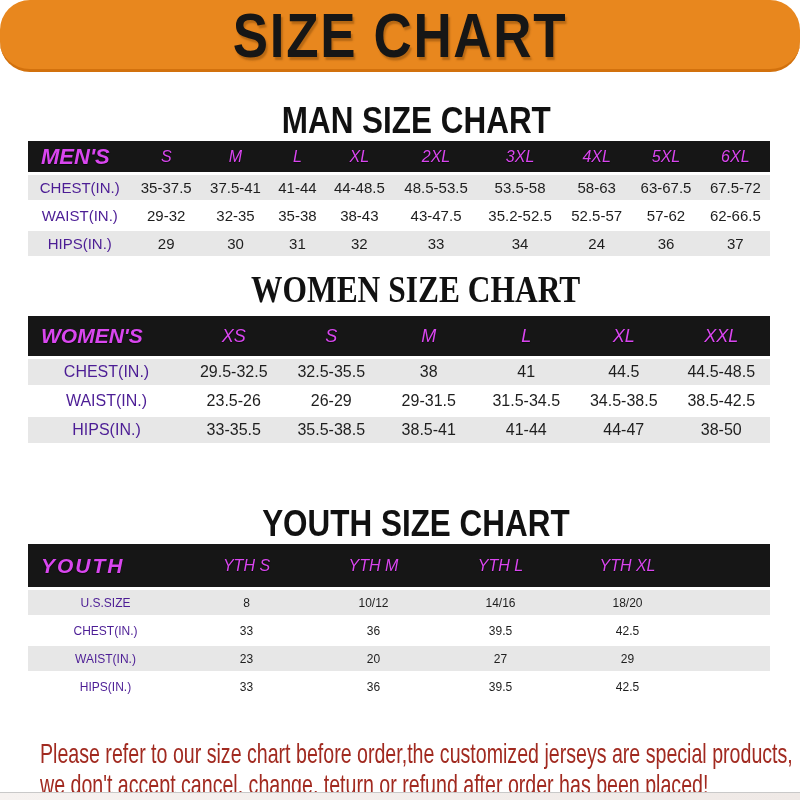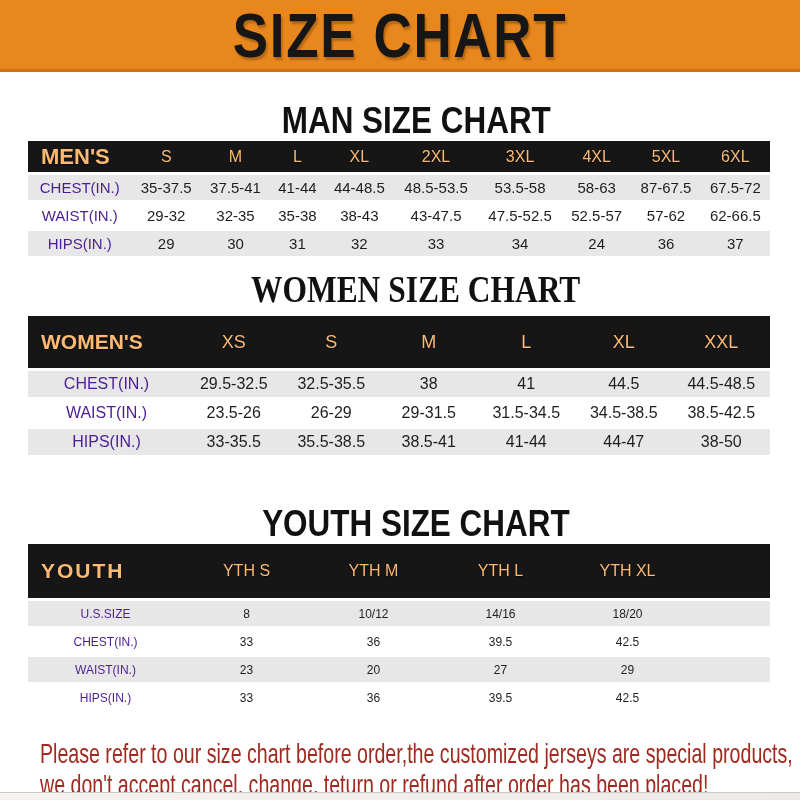--- a/index.html
+++ b/index.html
@@ -10,20 +10,21 @@
     -webkit-font-smoothing:antialiased;
   }
   .condensed{display:inline-block;transform:scaleX(.85);transform-origin:center;}
   
   .banner{
     position:absolute;top:0;left:0;width:800px;height:72px;
     background:var(--banner-bg,#E8871E);
     border-bottom:3px solid #d2710d;
     display:flex;align-items:center;justify-content:center;
     box-sizing:border-box;
+    border-radius:30px;
   }
   .banner-title{
     font-size:63px;font-weight:bold;letter-spacing:2px;line-height:66px;
     color:var(--banner-text,#161616);
     transform:scaleX(.84);
     text-shadow:2px 3px 2px rgba(90,45,0,.35);
     white-space:nowrap;
   }
   
   .sec-heading{
@@ -33,47 +34,48 @@
   }
   .h-man{top:84px;}
   .h-women{top:252px;font-family:Liberation Serif, serif;}
   .h-youth{top:487px;}
   
   table.chart{
     position:absolute;left:28px;width:742px;
     border-collapse:separate;border-spacing:0 3px;
   }
   table.chart th{
-    background:var(--bar-bg,#161616);color:#fdba74;font-weight:normal;
+    background:var(--bar-bg,#161616);color:#d946ef;font-weight:normal;
     text-align:center;padding:0 4px;white-space:nowrap;
     text-shadow:0 1px 1px rgba(0,0,0,.6);
+    font-style:italic;
   }
   table.chart th.corner{
     text-align:left;padding-left:13px;font-weight:bold;
   }
   table.chart td{
     text-align:center;color:#1e1e1e;white-space:nowrap;padding:0 4px;
   }
   table.chart td.rowlabel{color:#4c1d95;}
   table.chart tbody tr:nth-child(odd) td{background:var(--stripe,#e7e7e7);}
   table.chart tbody tr:nth-child(even) td{background:#ffffff;}
   table.chart td.fillcell, table.chart th.fillcell{padding:0;}
   
   .t-men{top:138px;table-layout:auto;}
   .t-men th{height:31px;font-size:16px;}
   .t-men th.corner{font-size:22px;}
   .t-men td{height:25px;font-size:15px;}
   
   .t-women{top:313px;table-layout:fixed;border-spacing:0 4px;}
-  .t-women th{height:52px;font-size:18px;}
+  .t-women th{height:40px;font-size:18px;}
   .t-women th.corner{font-size:21px;}
   .t-women td{height:26px;font-size:16px;}
   
   .t-youth{top:541px;table-layout:fixed;border-spacing:0 4px;}
-  .t-youth th{height:54px;font-size:16px;}
+  .t-youth th{height:43px;font-size:16px;}
   .t-youth th.corner{font-size:21px;letter-spacing:2px;}
   .t-youth td{height:25px;font-size:12px;}
   
   .disclaimer{
     position:absolute;left:28px;top:726px;margin:12px;width:772px;
     color:var(--disclaimer,#A12A20);
     font-size:28px;line-height:31px;white-space:nowrap;
   }
   .disclaimer .squeeze{
     display:inline-block;transform:scaleX(.70);transform-origin:left top;
@@ -114,31 +116,31 @@
     <tbody>
         <tr>
           <td class="rowlabel">CHEST(IN.)</td>
           <td>35-37.5</td>
           <td>37.5-41</td>
           <td>41-44</td>
           <td>44-48.5</td>
           <td>48.5-53.5</td>
           <td>53.5-58</td>
           <td>58-63</td>
-          <td>87-67.5</td>
+          <td>63-67.5</td>
           <td>67.5-72</td>
         </tr>
         <tr>
           <td class="rowlabel">WAIST(IN.)</td>
           <td>29-32</td>
           <td>32-35</td>
           <td>35-38</td>
           <td>38-43</td>
           <td>43-47.5</td>
-          <td>47.5-52.5</td>
+          <td>35.2-52.5</td>
           <td>52.5-57</td>
           <td>57-62</td>
           <td>62-66.5</td>
         </tr>
         <tr>
           <td class="rowlabel">HIPS(IN.)</td>
           <td>29</td>
           <td>30</td>
           <td>31</td>
           <td>32</td>

